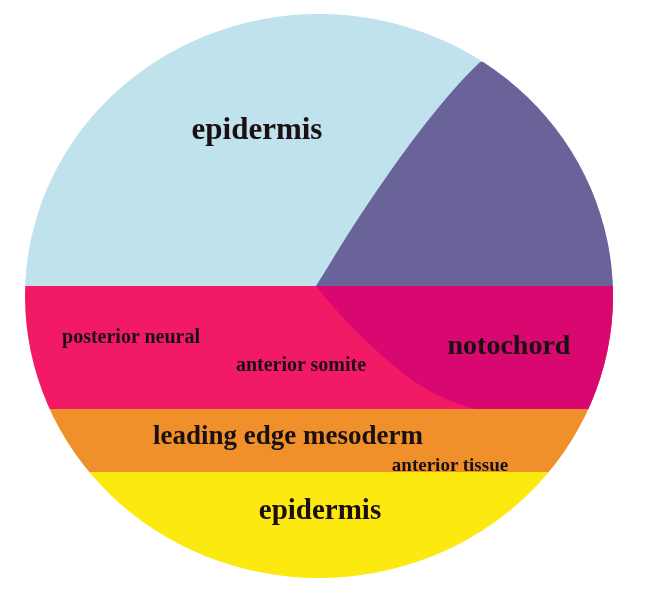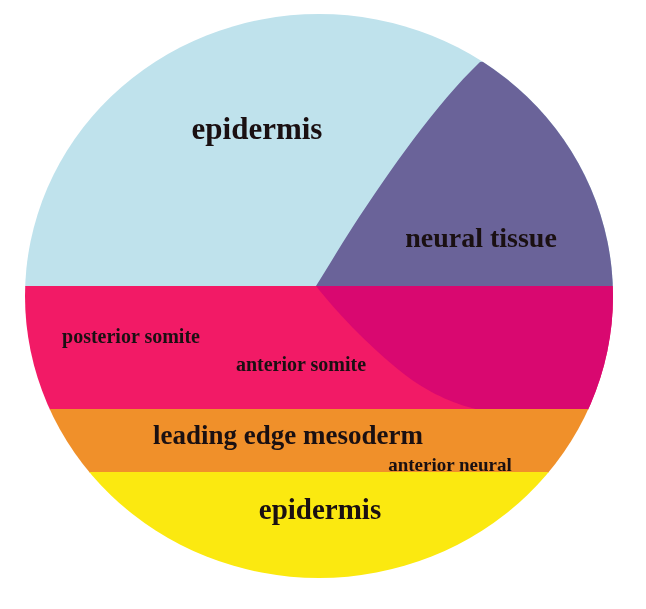--- a/index.html
+++ b/index.html
@@ -82,27 +82,27 @@
                Z"></path>
 
       <rect x="0" y="409" width="646" height="64" fill="#f0902a"></rect>
 
       <rect x="0" y="472" width="646" height="137" fill="#fbe910"></rect>
     </g>
   </svg>
 
   <div class="region-label lbl-epidermis" style="left:257px; top:128px;">epidermis</div>
 
-  <div class="region-label lbl-neural-tissue" style="left:481px; top:238px;">neural tissue</div>
 
-  <div class="region-label lbl-posterior-somite" style="left:131px; top:336px;">posterior somite</div>
+  <div class="region-label lbl-posterior-somite" style="left:131px; top:336px;">posterior neural</div>
 
   <div class="region-label lbl-anterior-somite" style="left:301px; top:364px;">anterior somite</div>
 
+  <div class="region-label lbl-notochord" style="left:509px; top:345px;">notochord</div>
 
   <div class="region-label lbl-leading-edge" style="left:288px; top:435px;">leading edge mesoderm</div>
 
 
-  <div class="region-label lbl-anterior-blood" style="left:450px; top:464px;">anterior neural</div>
+  <div class="region-label lbl-anterior-blood" style="left:450px; top:464px;">anterior tissue</div>
 
   <div class="region-label lbl-endoderm" style="left:320px; top:509px;">epidermis</div>
 
 </div>
 
 </body></html>

